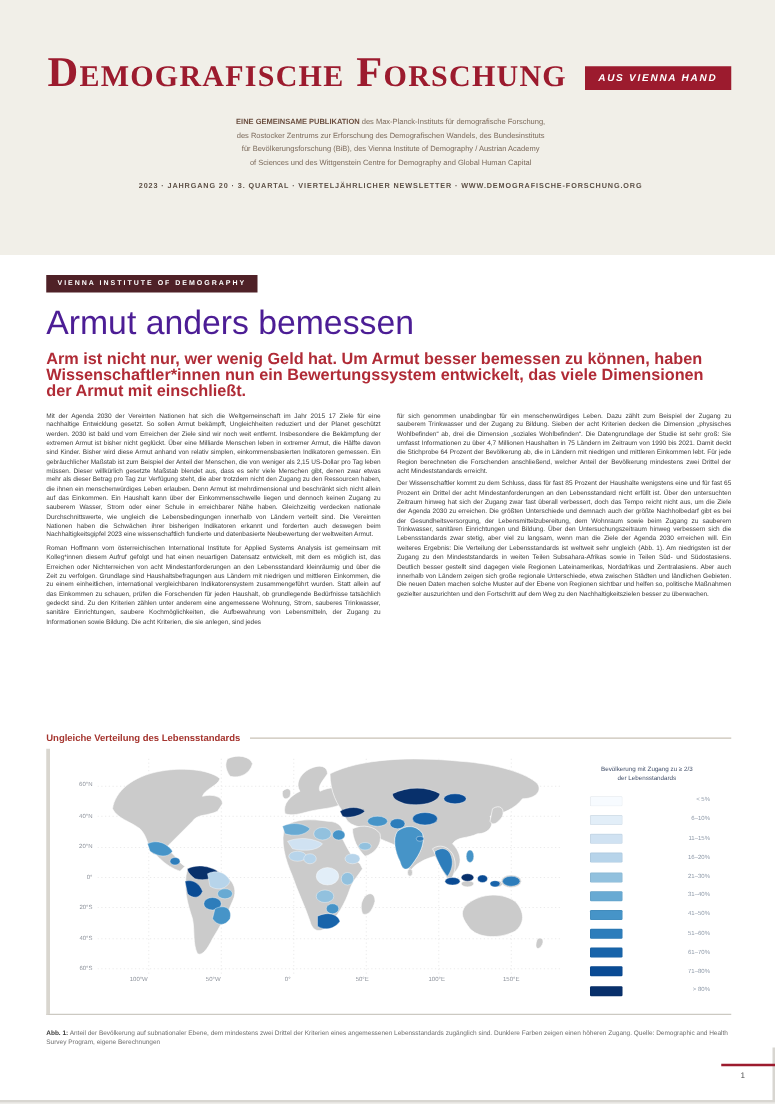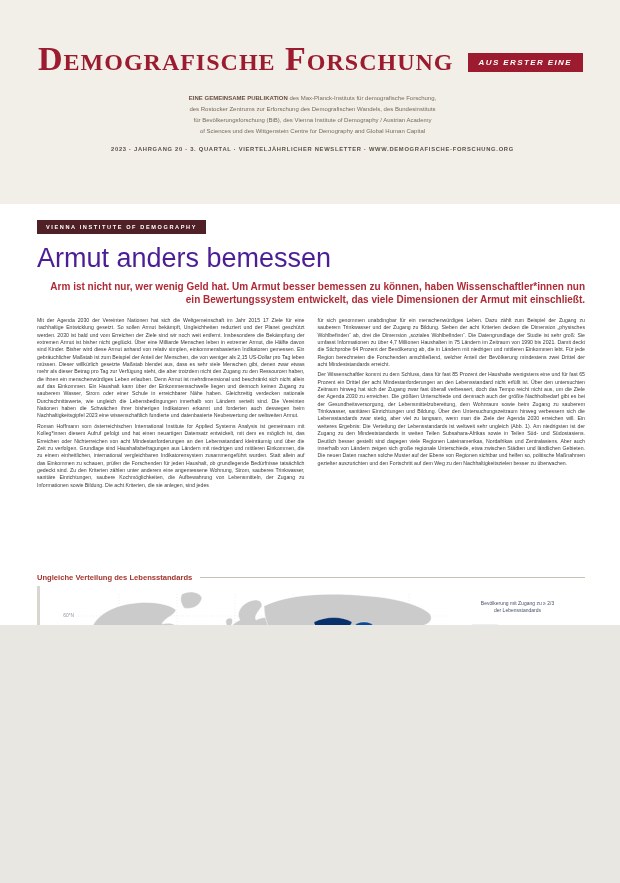--- a/index.html
+++ b/index.html
@@ -1,35 +1,35 @@
 <!DOCTYPE html>
 <html><head>
 <meta charset="utf-8">
 <style>
   html,body{margin:0;padding:0;}
   body{width:620px;height:883px;background:#e9e7e2;font-family:"Liberation Sans",sans-serif;}
-  .page{position:relative;width:620px;height:625px;background:#ffffff;overflow:hidden;
+  .page{position:relative;width:620px;height:882px;background:#ffffff;overflow:hidden;
         box-shadow:inset -2px -2px 0 #d8d6d1;}
   
   .header{background:#f1efe8;height:204px;box-sizing:border-box;padding:42px 33px 0 38px;}
   .masthead-row{display:flex;align-items:center;}
   .masthead-title{font-family:"Liberation Serif",serif;font-variant:small-caps;font-weight:bold;
         font-size:34px;color:#9c1b2e;letter-spacing:1px;margin:0 14px 0 0;white-space:nowrap;line-height:1;}
   .masthead-badge{background:#9c1b2e;color:#ffffff;font-size:8px;font-weight:bold;font-style:italic;
         letter-spacing:1.4px;padding:5px 11px;white-space:nowrap;margin-top:6px;}
   .publisher{margin-top:17px;text-align:center;font-size:6px;line-height:11px;color:#7b695a;}
   .publisher b{color:#6b4f40;}
   .meta-line{margin-top:9px;text-align:center;font-size:5.8px;letter-spacing:0.7px;color:#5d5046;
         font-weight:bold;}
   
   .content{padding:0 35px 0 37px;background:#fff;}
   .institute-badge{display:inline-block;margin-top:16px;background:#4f2127;color:#fff;
         font-size:5.6px;font-weight:bold;letter-spacing:1.6px;padding:4px 9px;}
   .article-title{margin:10px 0 0 0;font-size:27px;line-height:29px;font-weight:400;color:#4c1d95;}
-  .article-subtitle{margin-top:7px;font-size:10px;line-height:13px;font-weight:bold;color:#b02b36;text-align:right;}
+  .article-subtitle{margin-top:7px;font-size:13px;line-height:13px;font-weight:bold;color:#b02b36;}
   .cols{margin-top:11px;display:flex;gap:13px;height:246px;overflow:hidden;}
   .col{flex:1;font-size:5.2px;line-height:7.35px;text-align:justify;color:#3b3b3b;}
   .col p{margin:0 0 3px 0;}
   
   .figure{margin-top:10px;}
   .fig-head{display:flex;align-items:center;gap:8px;height:9px;}
   .fig-title{font-size:7.6px;font-weight:bold;color:#a5352f;white-space:nowrap;}
   .fig-rule{flex:1;height:1px;background:#c9c2b6;}
   .fig-box{margin-top:4px;position:relative;height:212px;border-left:3px solid #d9d6cf;
         border-bottom:1px solid #ccc9c2;display:flex;}
@@ -53,21 +53,21 @@
   .page-number{position:absolute;top:857px;right:24px;font-size:6.5px;color:#4c4c4c;}
 </style>
 </head>
 <body>
 
 <div class="page">
 
   <div class="header">
     <div class="masthead-row">
       <h1 class="masthead-title">Demografische Forschung</h1>
-      <span class="masthead-badge">AUS ERSTER EINE</span>
+      <span class="masthead-badge">AUS VIENNA HAND</span>
     </div>
     <div class="publisher">
       <div><b>EINE GEMEINSAME PUBLIKATION</b><span> des Max-Planck-Instituts für demografische Forschung,</span></div>
       <div>
 
       <div>des Rostocker Zentrums zur Erforschung des Demografischen Wandels, des Bundesinstituts</div>
           <div>für Bevölkerungsforschung (BiB), des Vienna Institute of Demography / Austrian Academy</div>
           <div>of Sciences und des Wittgenstein Centre for Demography and Global Human Capital</div>
         </div>
     </div>

